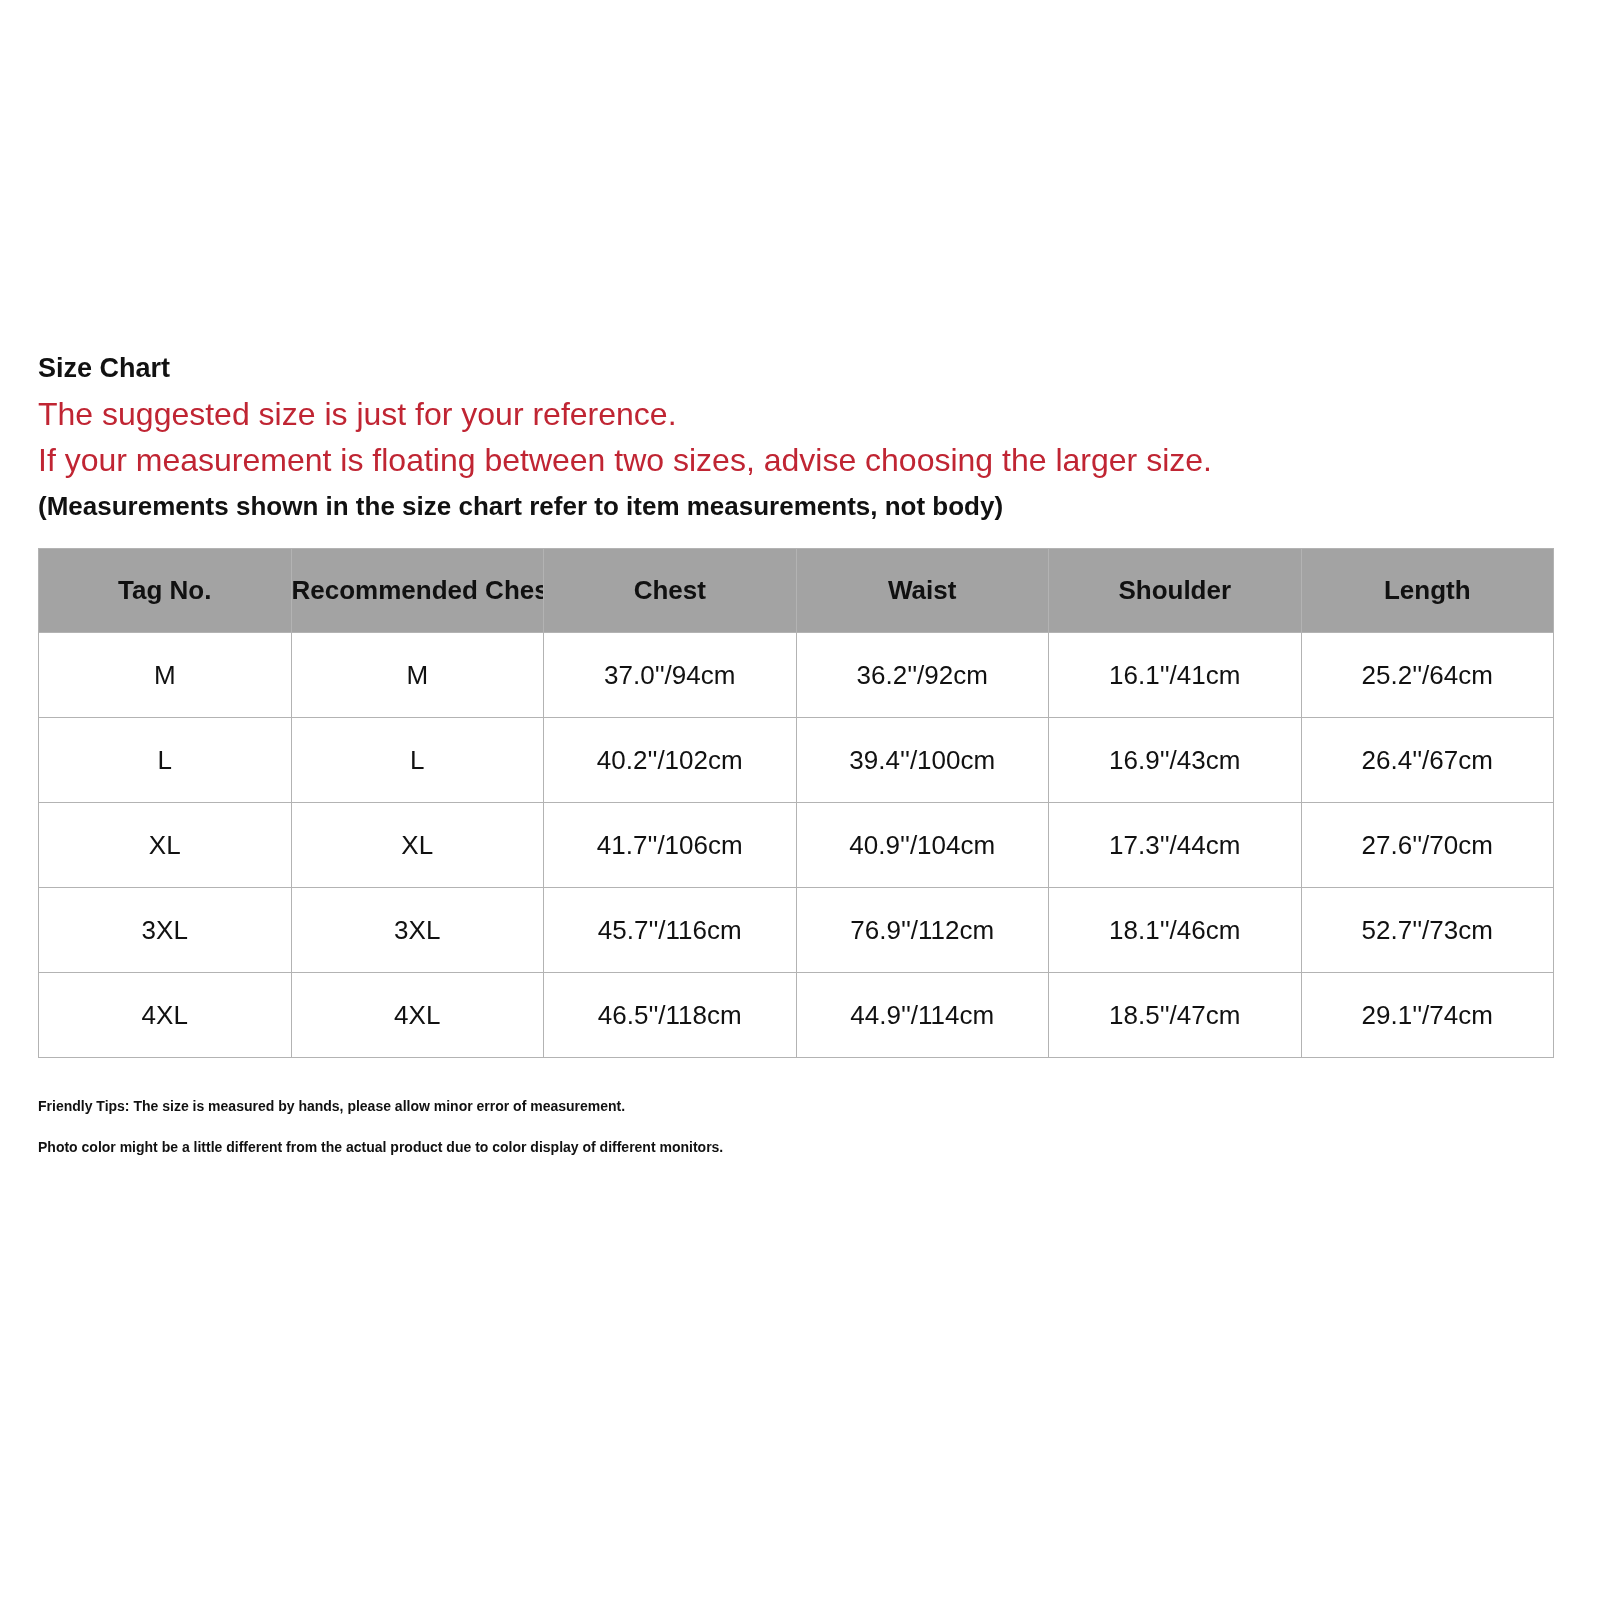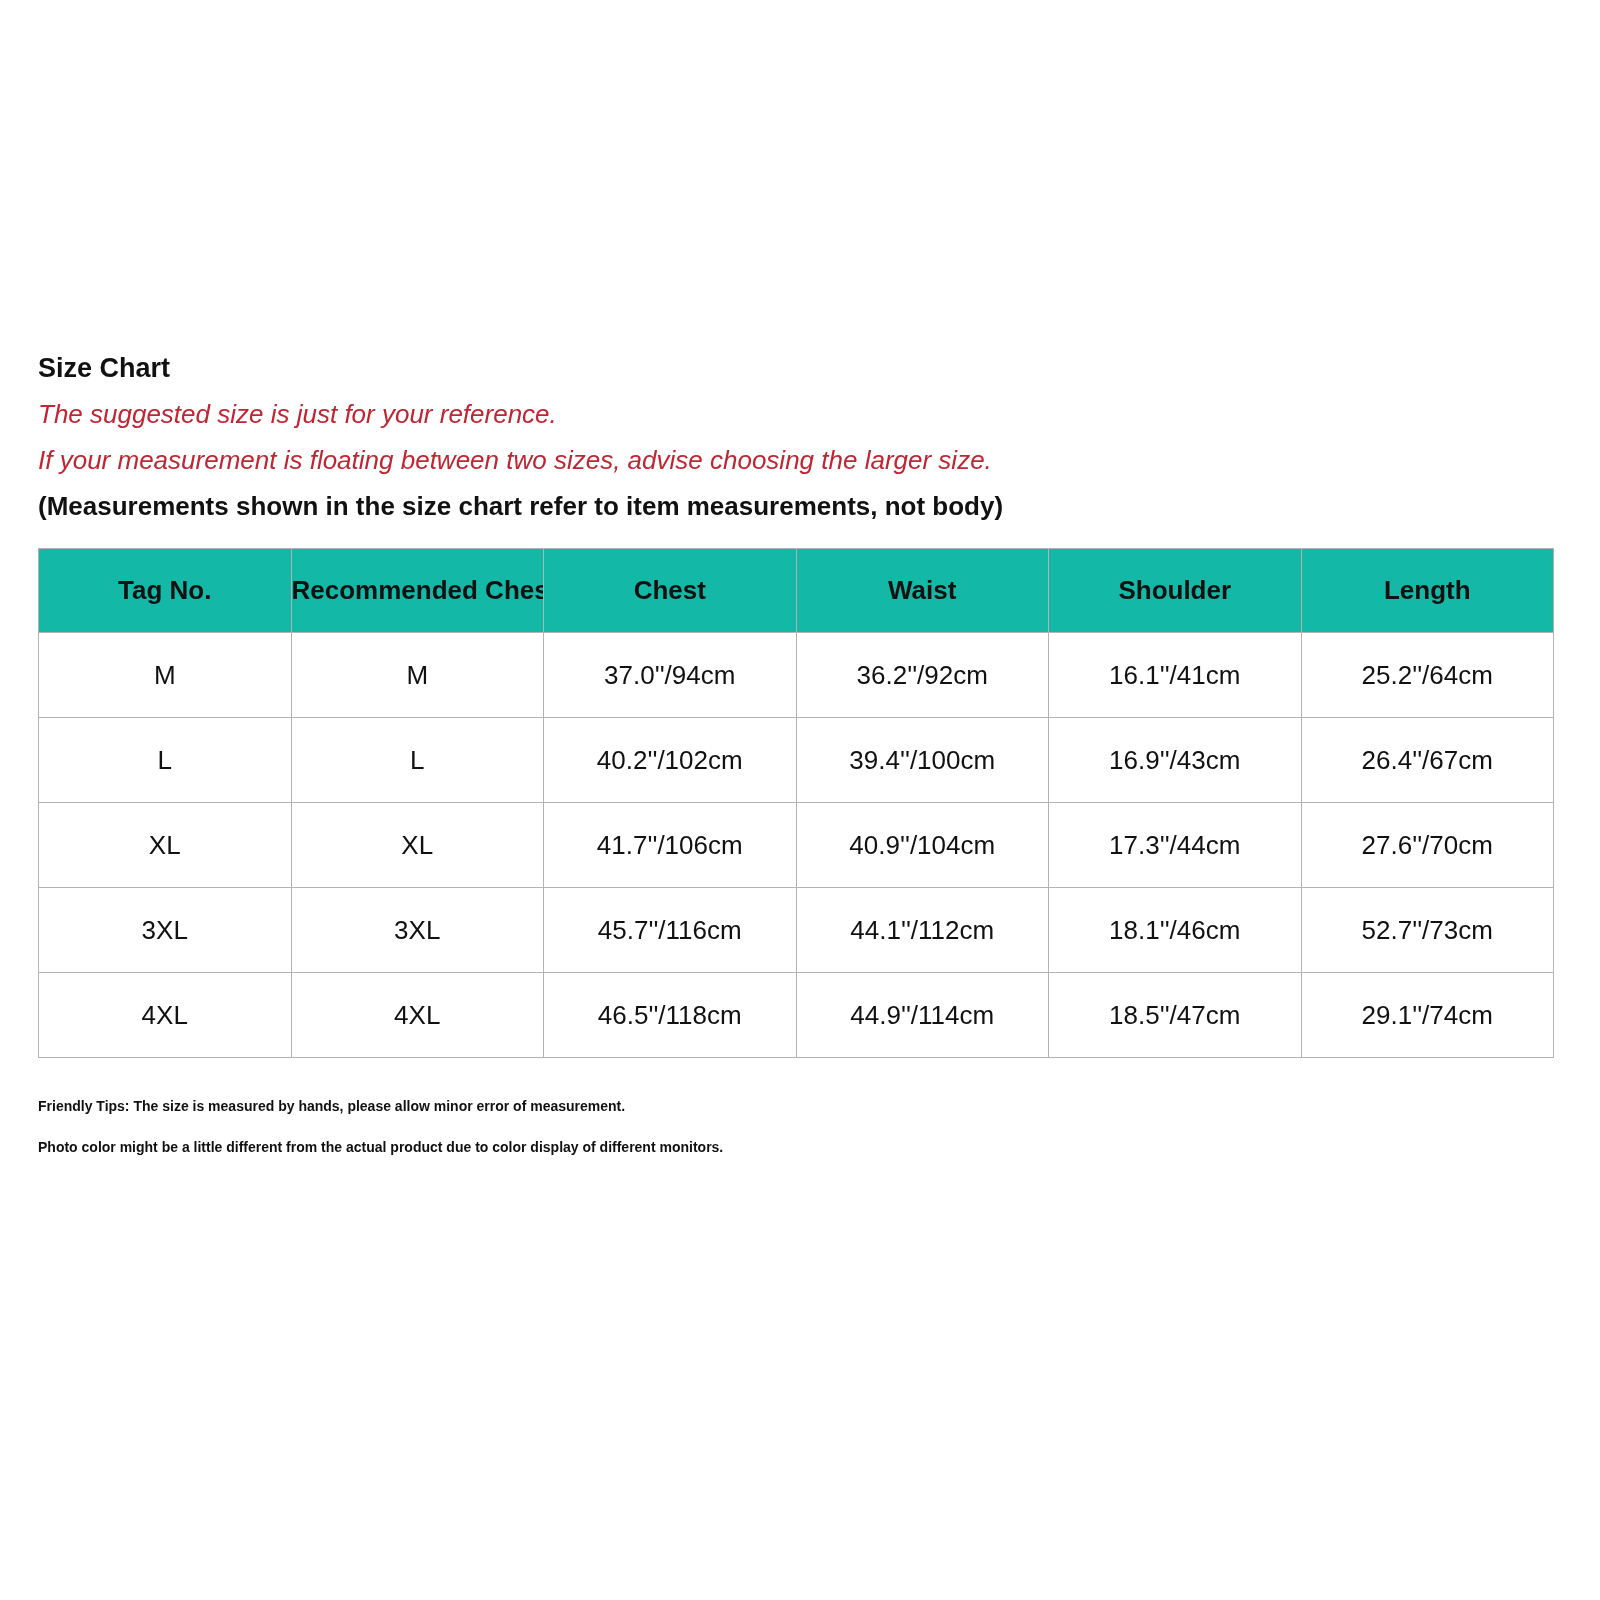--- a/index.html
+++ b/index.html
@@ -22,25 +22,24 @@
     width: 1516px;
   }
   .page-title {
     font-size: 27px;
     font-weight: bold;
     line-height: 32px;
     margin: 0 0 15px 0;
     color: var(--text, #111111);
   }
   .red-line {
-    font-size: 26px;
+    font-size: 32px;
     line-height: 31px;
     margin: 0 0 15px 0;
     color: var(--red, #c02533);
-    font-style: italic;
   }
   .bold-note {
     font-size: 26px;
     font-weight: bold;
     line-height: 31px;
     margin: 0 0 0 0;
     color: var(--text, #111111);
   }
   table.size-table {
     margin-top: 26px;
@@ -55,21 +54,21 @@
     vertical-align: middle;
     font-size: 26px;
     padding: 0;
     white-space: nowrap;
     overflow: hidden;
   }
   table.size-table thead tr { height: 84px; }
   table.size-table tbody tr { height: 85px; }
   table.size-table th {
     font-weight: bold;
-    background: #14b8a6;
+    background: #a3a3a3;
   }
   .footer {
     margin-top: 36px;
   }
   .footer-line {
     font-size: 14px;
     font-weight: bold;
     line-height: 24px;
     margin: 0 0 17px 0;
     color: var(--text, #111111);
@@ -120,21 +119,21 @@
         <td>XL</td>
         <td>41.7''/106cm</td>
         <td>40.9''/104cm</td>
         <td>17.3''/44cm</td>
         <td>27.6''/70cm</td>
       </tr>
       <tr>
         <td>3XL</td>
         <td>3XL</td>
         <td>45.7''/116cm</td>
-        <td>44.1''/112cm</td>
+        <td>76.9''/112cm</td>
         <td>18.1''/46cm</td>
         <td>52.7''/73cm</td>
       </tr>
       <tr>
         <td>4XL</td>
         <td>4XL</td>
         <td>46.5''/118cm</td>
         <td>44.9''/114cm</td>
         <td>18.5''/47cm</td>
         <td>29.1''/74cm</td>

